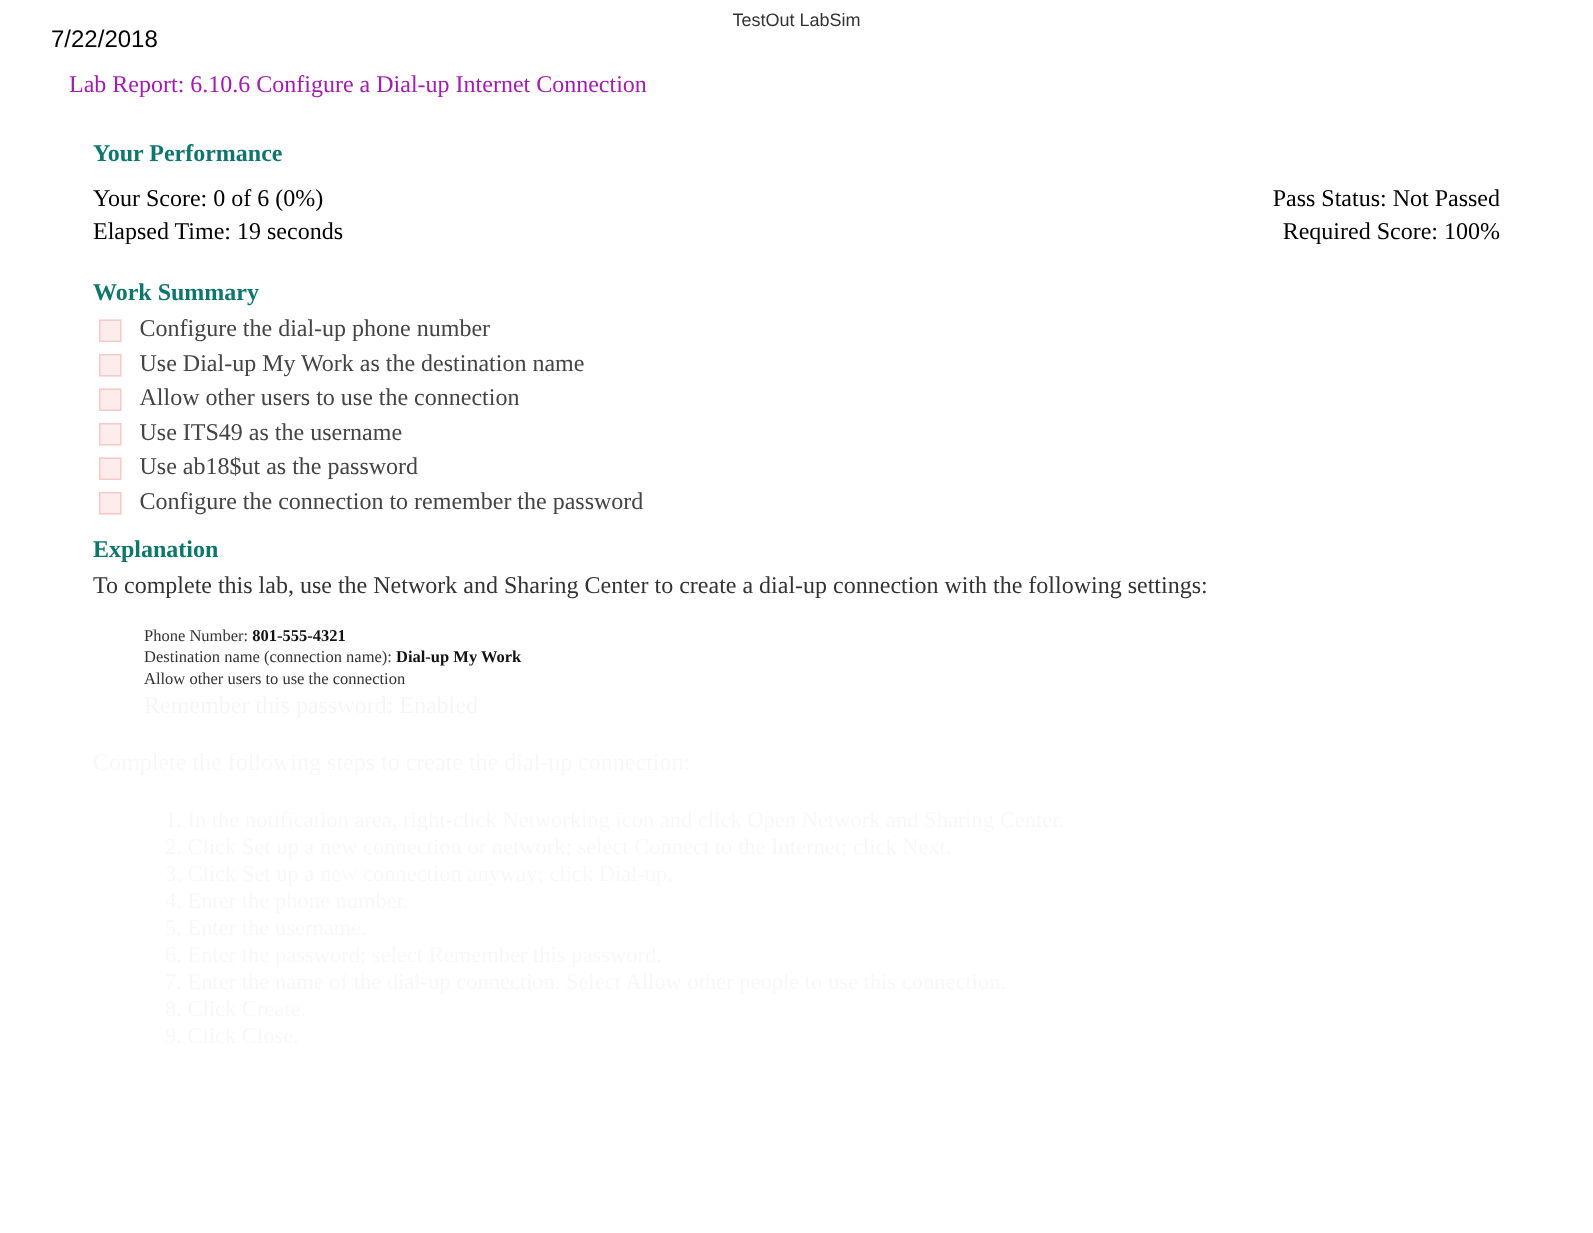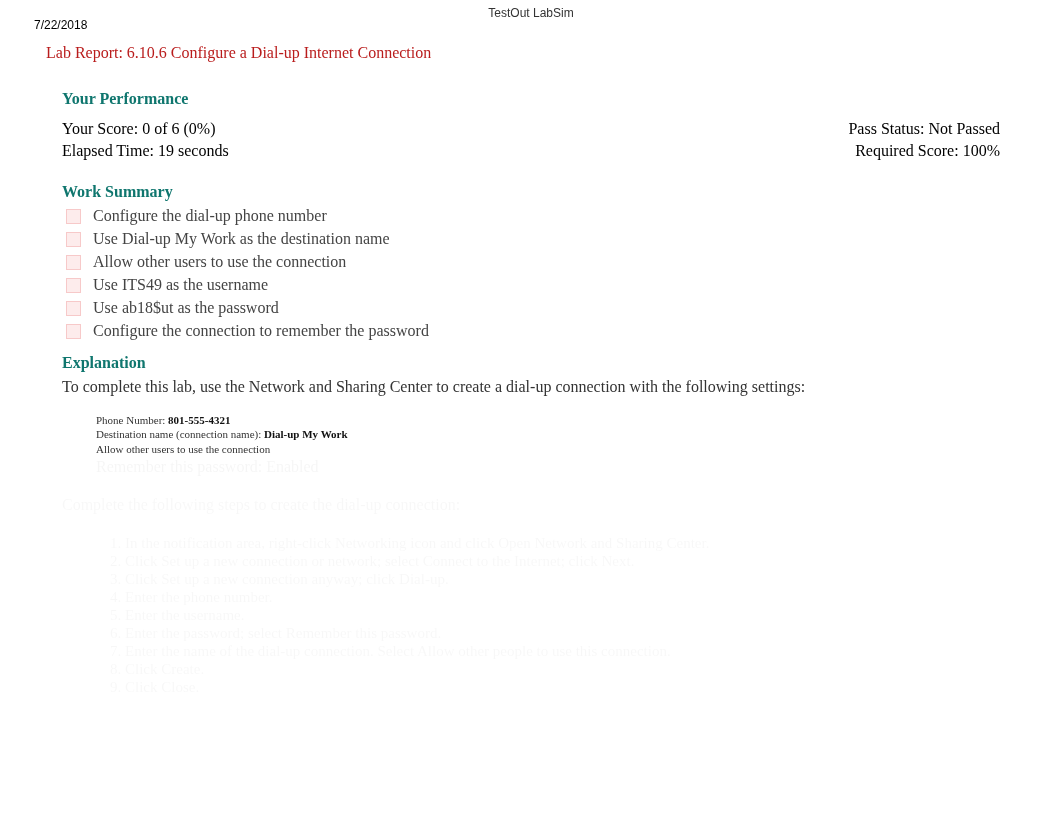--- a/index.html
+++ b/index.html
@@ -10,35 +10,35 @@
       background: #fff;
       width: 1062px;
       height: 822px;
       position: relative;
     }
     .header-bar {
       display: flex;
       justify-content: space-between;
       align-items: flex-start;
       font-family: Arial, Helvetica, sans-serif;
-      font-size: 12px;
+      font-size: 16px;
       color: #000;
       padding: 18px 34px 0 34px;
     }
     .header-center {
       position: absolute;
       left: 50%;
       top: 6px;
       transform: translateX(-50%);
       font-family: Arial, Helvetica, sans-serif;
       font-size: 12px;
     }
     .report-title {
       font-size: 16px;
-      color: #b91c1c;
+      color: #a21caf;
       padding: 12px 0 10px 46px;
     }
     .content {
       padding: 0 62px;
     }
     .section-heading {
       font-weight: bold;
       font-size: 16px;
       color: #0f766e;
       margin-bottom: 10px;

